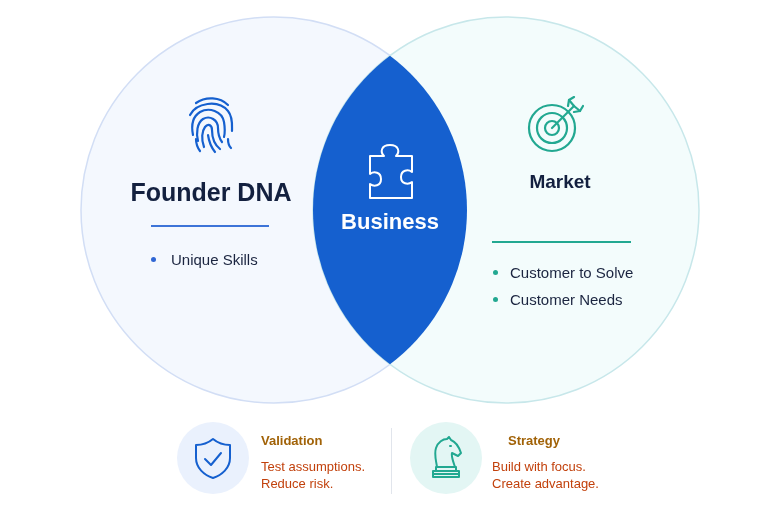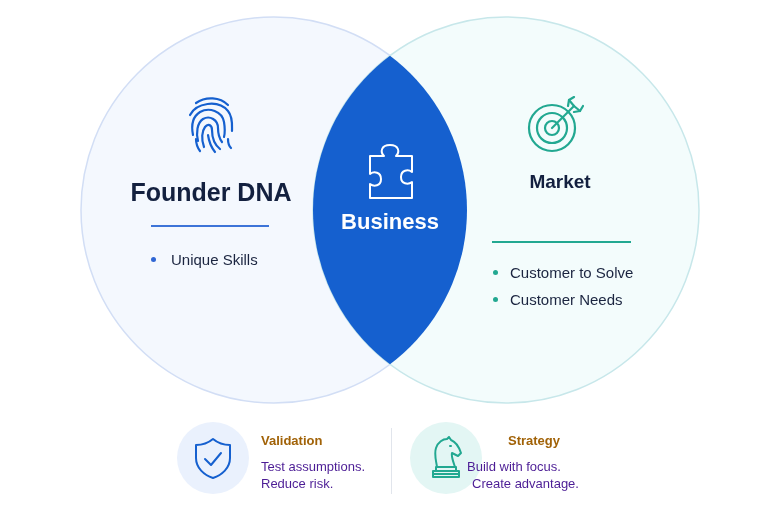--- a/index.html
+++ b/index.html
@@ -8,21 +8,21 @@
     .abs { position: absolute; }
     #venn { position: absolute; left: 0; top: 0; width: 783px; height: 522px; }
     .title { position: absolute; font-weight: 700; color: #13203f; text-align: center; white-space: nowrap; }
     .rule { position: absolute; height: 2px; }
     .blist { position: absolute; list-style: none; }
     .blist li { position: relative; font-size: 15px; line-height: 27px; height: 27px; color: #1b2540; white-space: nowrap; }
     .blist li .dot { position: absolute; width: 5px; height: 5px; border-radius: 50%; top: 11px; }
     .lens-text { position: absolute; left: 320px; width: 140px; text-align: center; color: #ffffff; font-weight: 700; font-size: 22px; line-height: 30px; }
     .feat-circle { position: absolute; width: 72px; height: 72px; border-radius: 50%; display: flex; align-items: center; justify-content: center; }
     .feat-title { position: absolute; font-weight: 700; font-size: 13px; color: #a16207; white-space: nowrap; }
-    .feat-line { position: absolute; font-size: 13px; color: #4c1d95; white-space: nowrap; line-height: 17px; }
+    .feat-line { position: absolute; font-size: 13px; color: #c2410c; white-space: nowrap; line-height: 17px; }
     .divider { position: absolute; left: 391px; top: 428px; width: 1px; height: 66px; background: #e1e5ec; }
   </style>
 </head>
 <body>
 
 <svg id="venn" viewBox="0 0 783 522" xmlns="http://www.w3.org/2000/svg">
   <defs>
     <clipPath id="clipLeft">
         <circle cx="274" cy="210" r="193"></circle>
       </clipPath>
@@ -88,14 +88,14 @@
 <div class="feat-circle" style="left:410px;top:422px;background:#e3f6f4;">
   <svg width="36" height="44" viewBox="0 0 36 44" fill="none" stroke="#22a891" stroke-width="2" stroke-linecap="round" stroke-linejoin="round">
     <path d="M9 31 C8 24 6 18 8 12 C10 6 15 3 19 3 L21 1 L23 4 C28 6 31 11 33 17 L30 20 L24 17 C23 20 25 25 27 31 Z"></path>
     <path d="M22 10 L23 10"></path>
     <path d="M8 31 H28 V35 H8 Z"></path>
     <path d="M5 35 H31 V41 H5 Z"></path>
     <path d="M6 38 H30"></path>
   </svg>
 </div>
 <div class="feat-title" style="left:492px;top:433px;margin-left:16px;">Strategy</div>
-<div class="feat-line" style="left:467px;top:458px;">Build with focus.</div>
-<div class="feat-line" style="left:472px;top:475px;">Create advantage.</div>
+<div class="feat-line" style="left:492px;top:458px;">Build with focus.</div>
+<div class="feat-line" style="left:492px;top:475px;">Create advantage.</div>
 
 </body></html>

